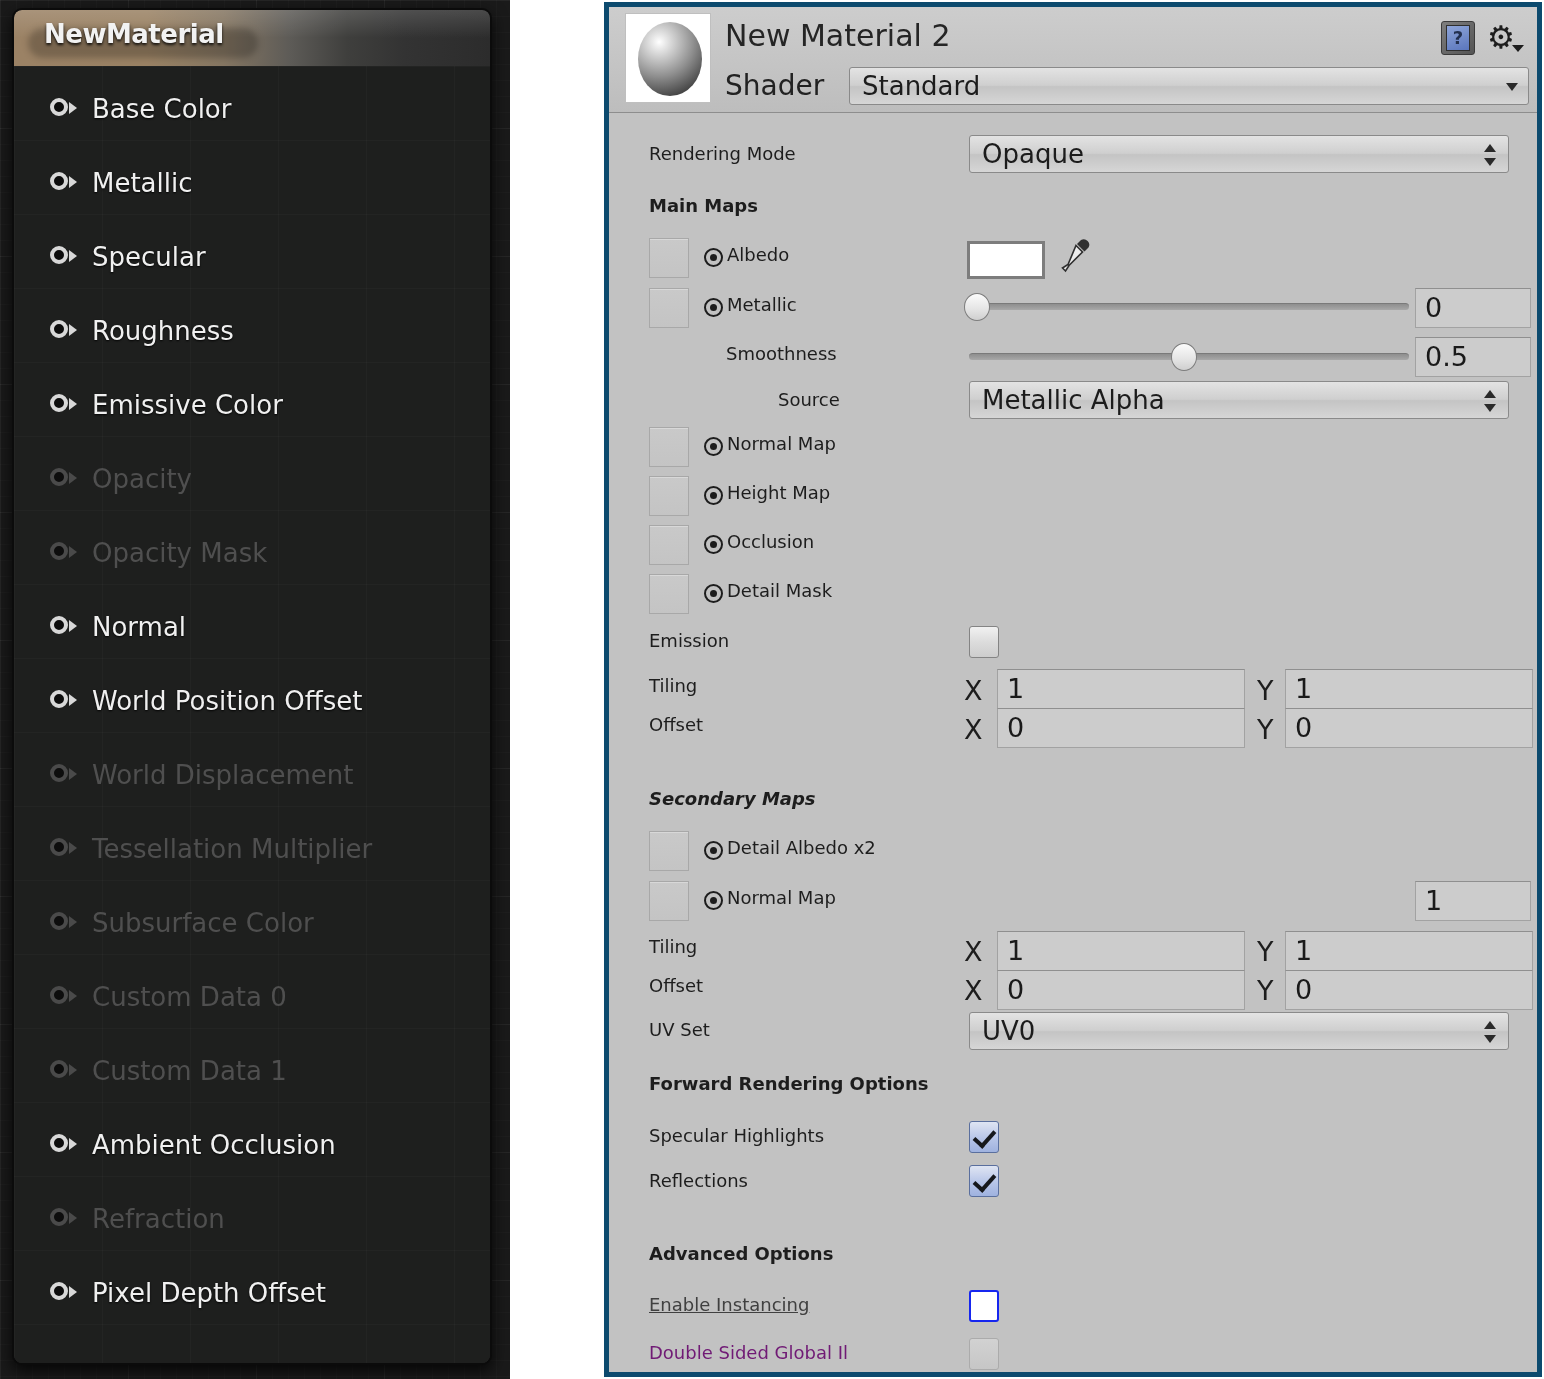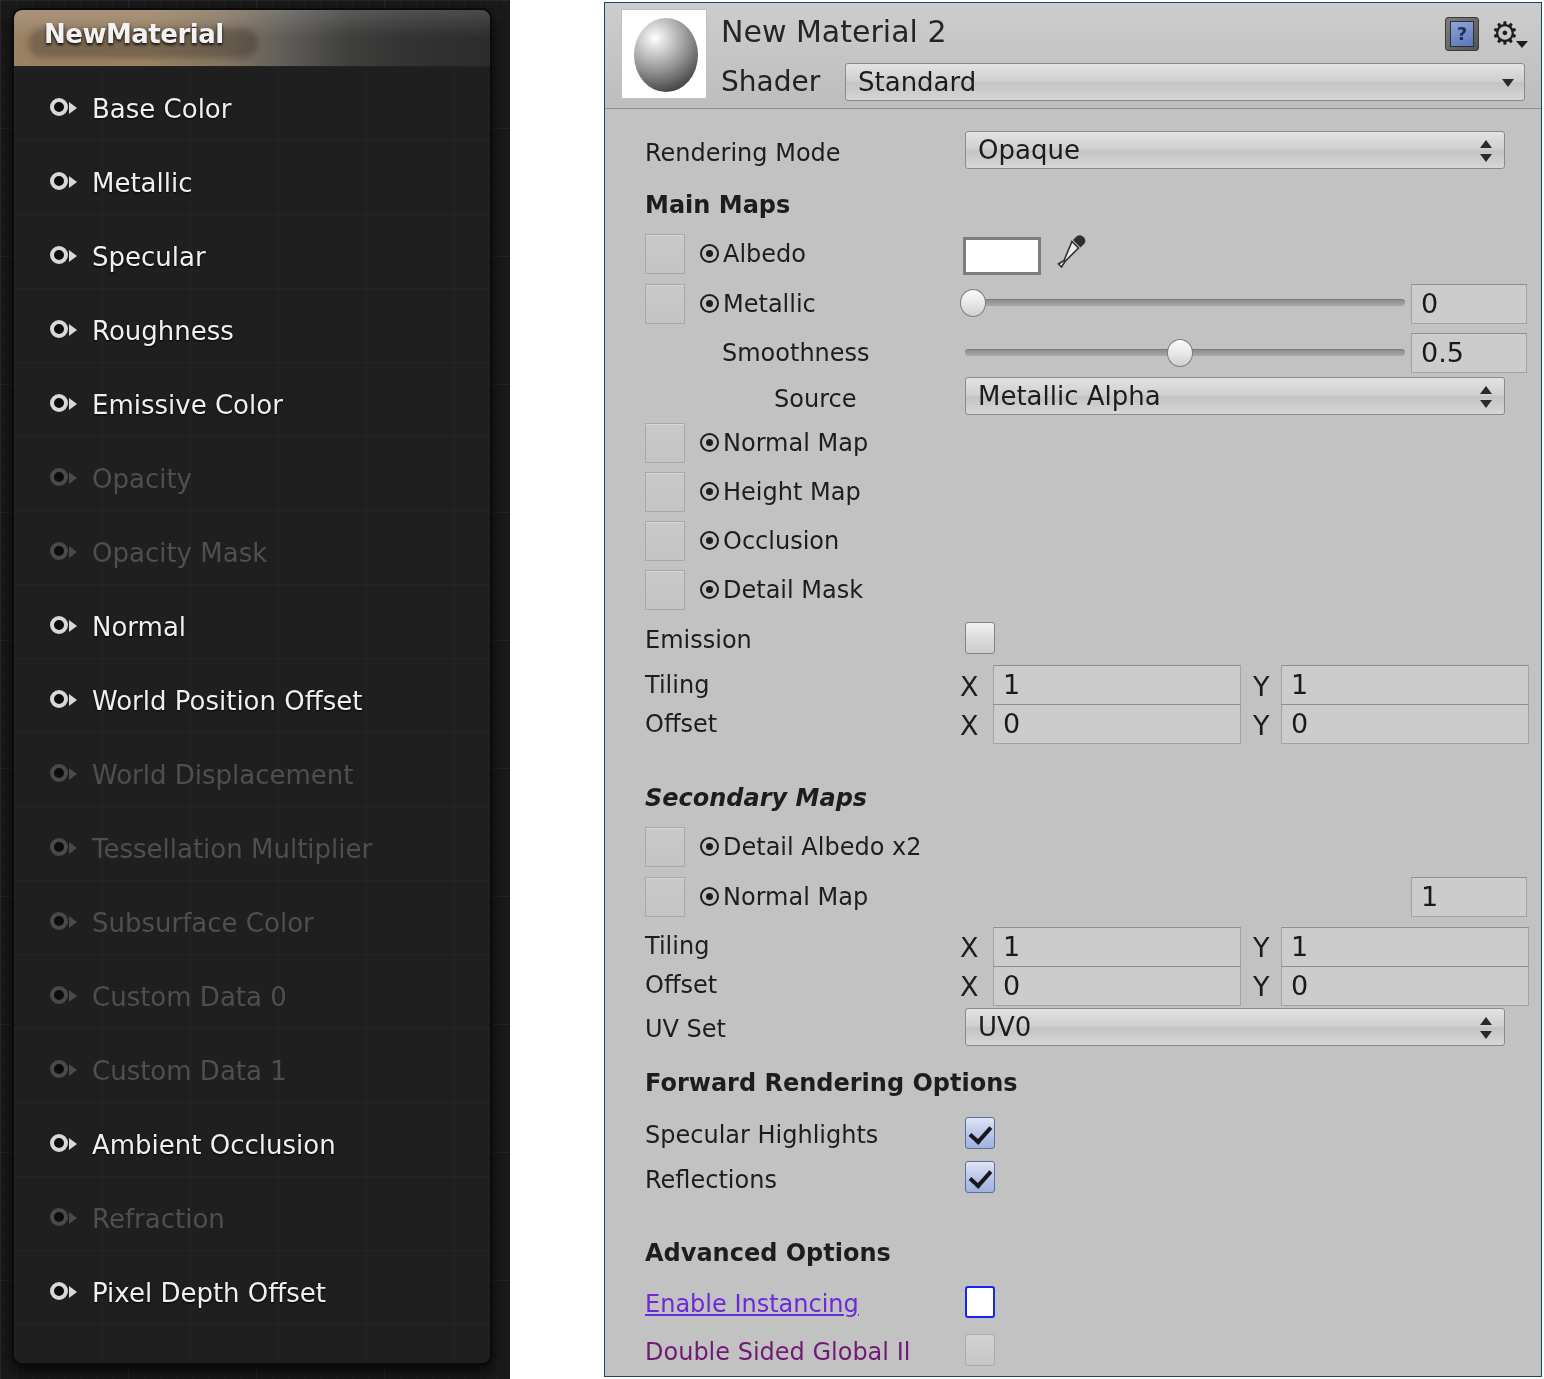--- a/index.html
+++ b/index.html
@@ -128,21 +128,21 @@
   .node-pin-row.disabled .pin-ring { border-color: #4a4a4a; }
   .node-pin-row.disabled .pin-arrow { border-left-color: #4a4a4a; }
   .node-pin-row.disabled .pin-label { color: #4f4f4f; text-shadow: none; }
 
   
   #inspector {
     position: absolute;
     left: 604px; top: 2px;
     width: 938px; height: 1375px;
     background: #c2c2c2;
-    border: 1px solid #0c4a6e;
+    border: 5px solid #0c4a6e;
     box-sizing: border-box;
     font-family: "DejaVu Sans", "Liberation Sans", sans-serif;
     color: #1b1b1b;
     overflow: hidden;
   }
   #inspector-header {
     position: relative;
     height: 106px;
     background: linear-gradient(to bottom, #cdcdcd, #bdbdbd);
     border-bottom: 1px solid #8d8d8d;
@@ -257,27 +257,27 @@
     width: 680px;
   }
 
   #inspector-body {
     position: relative;
     height: 1267px;
   }
 
   .row { position: absolute; }
   .lbl {
-    font-size: 24px;
+    font-size: 18px;
     color: #1d1d1d;
     white-space: nowrap;
   }
   .lbl.bold { font-weight: bold; }
   .lbl.dim { color: #701a75; }
-  .lbl.link { color: #6d28d9; text-decoration: underline; }
+  .lbl.link { color: #404040; text-decoration: underline; }
 
   .tex-slot {
     position: absolute;
     width: 40px; height: 40px;
     background: linear-gradient(to bottom, #c9c9c9, #c4c4c4);
     border: 1px solid #a8a8a8;
     box-sizing: border-box;
     box-shadow: inset 0 1px 0 #d8d8d8;
   }
   .radio-dot {

